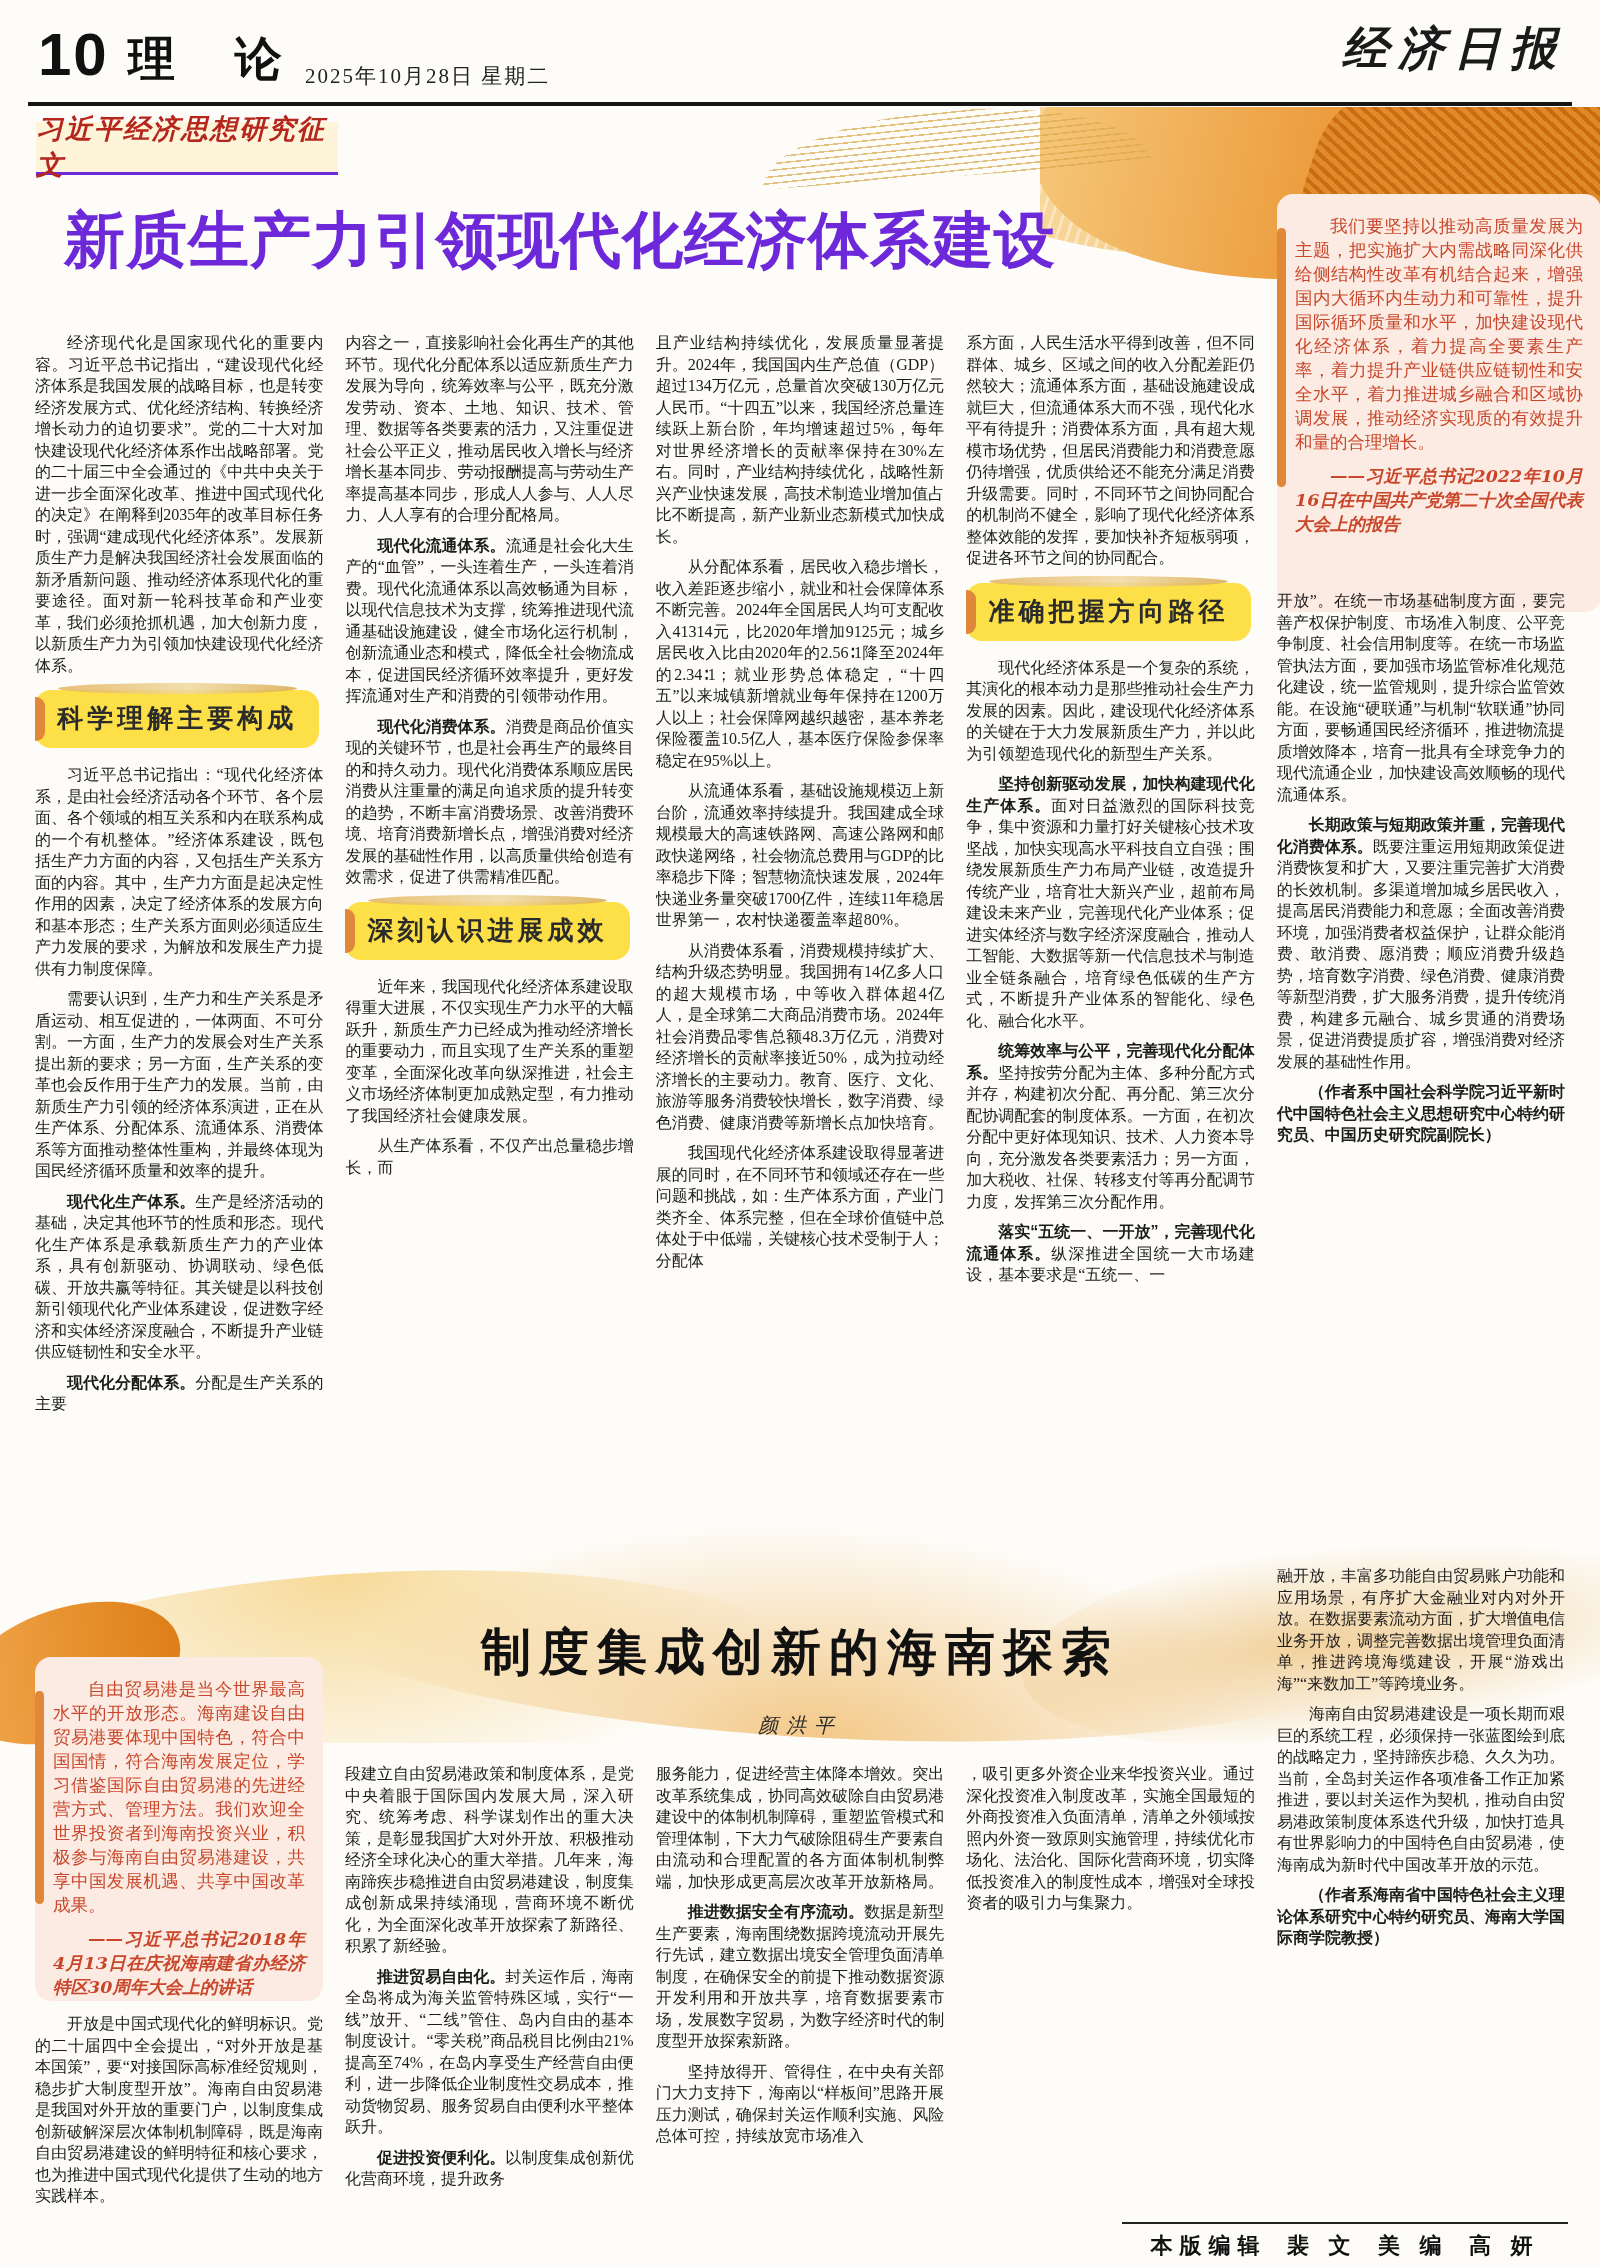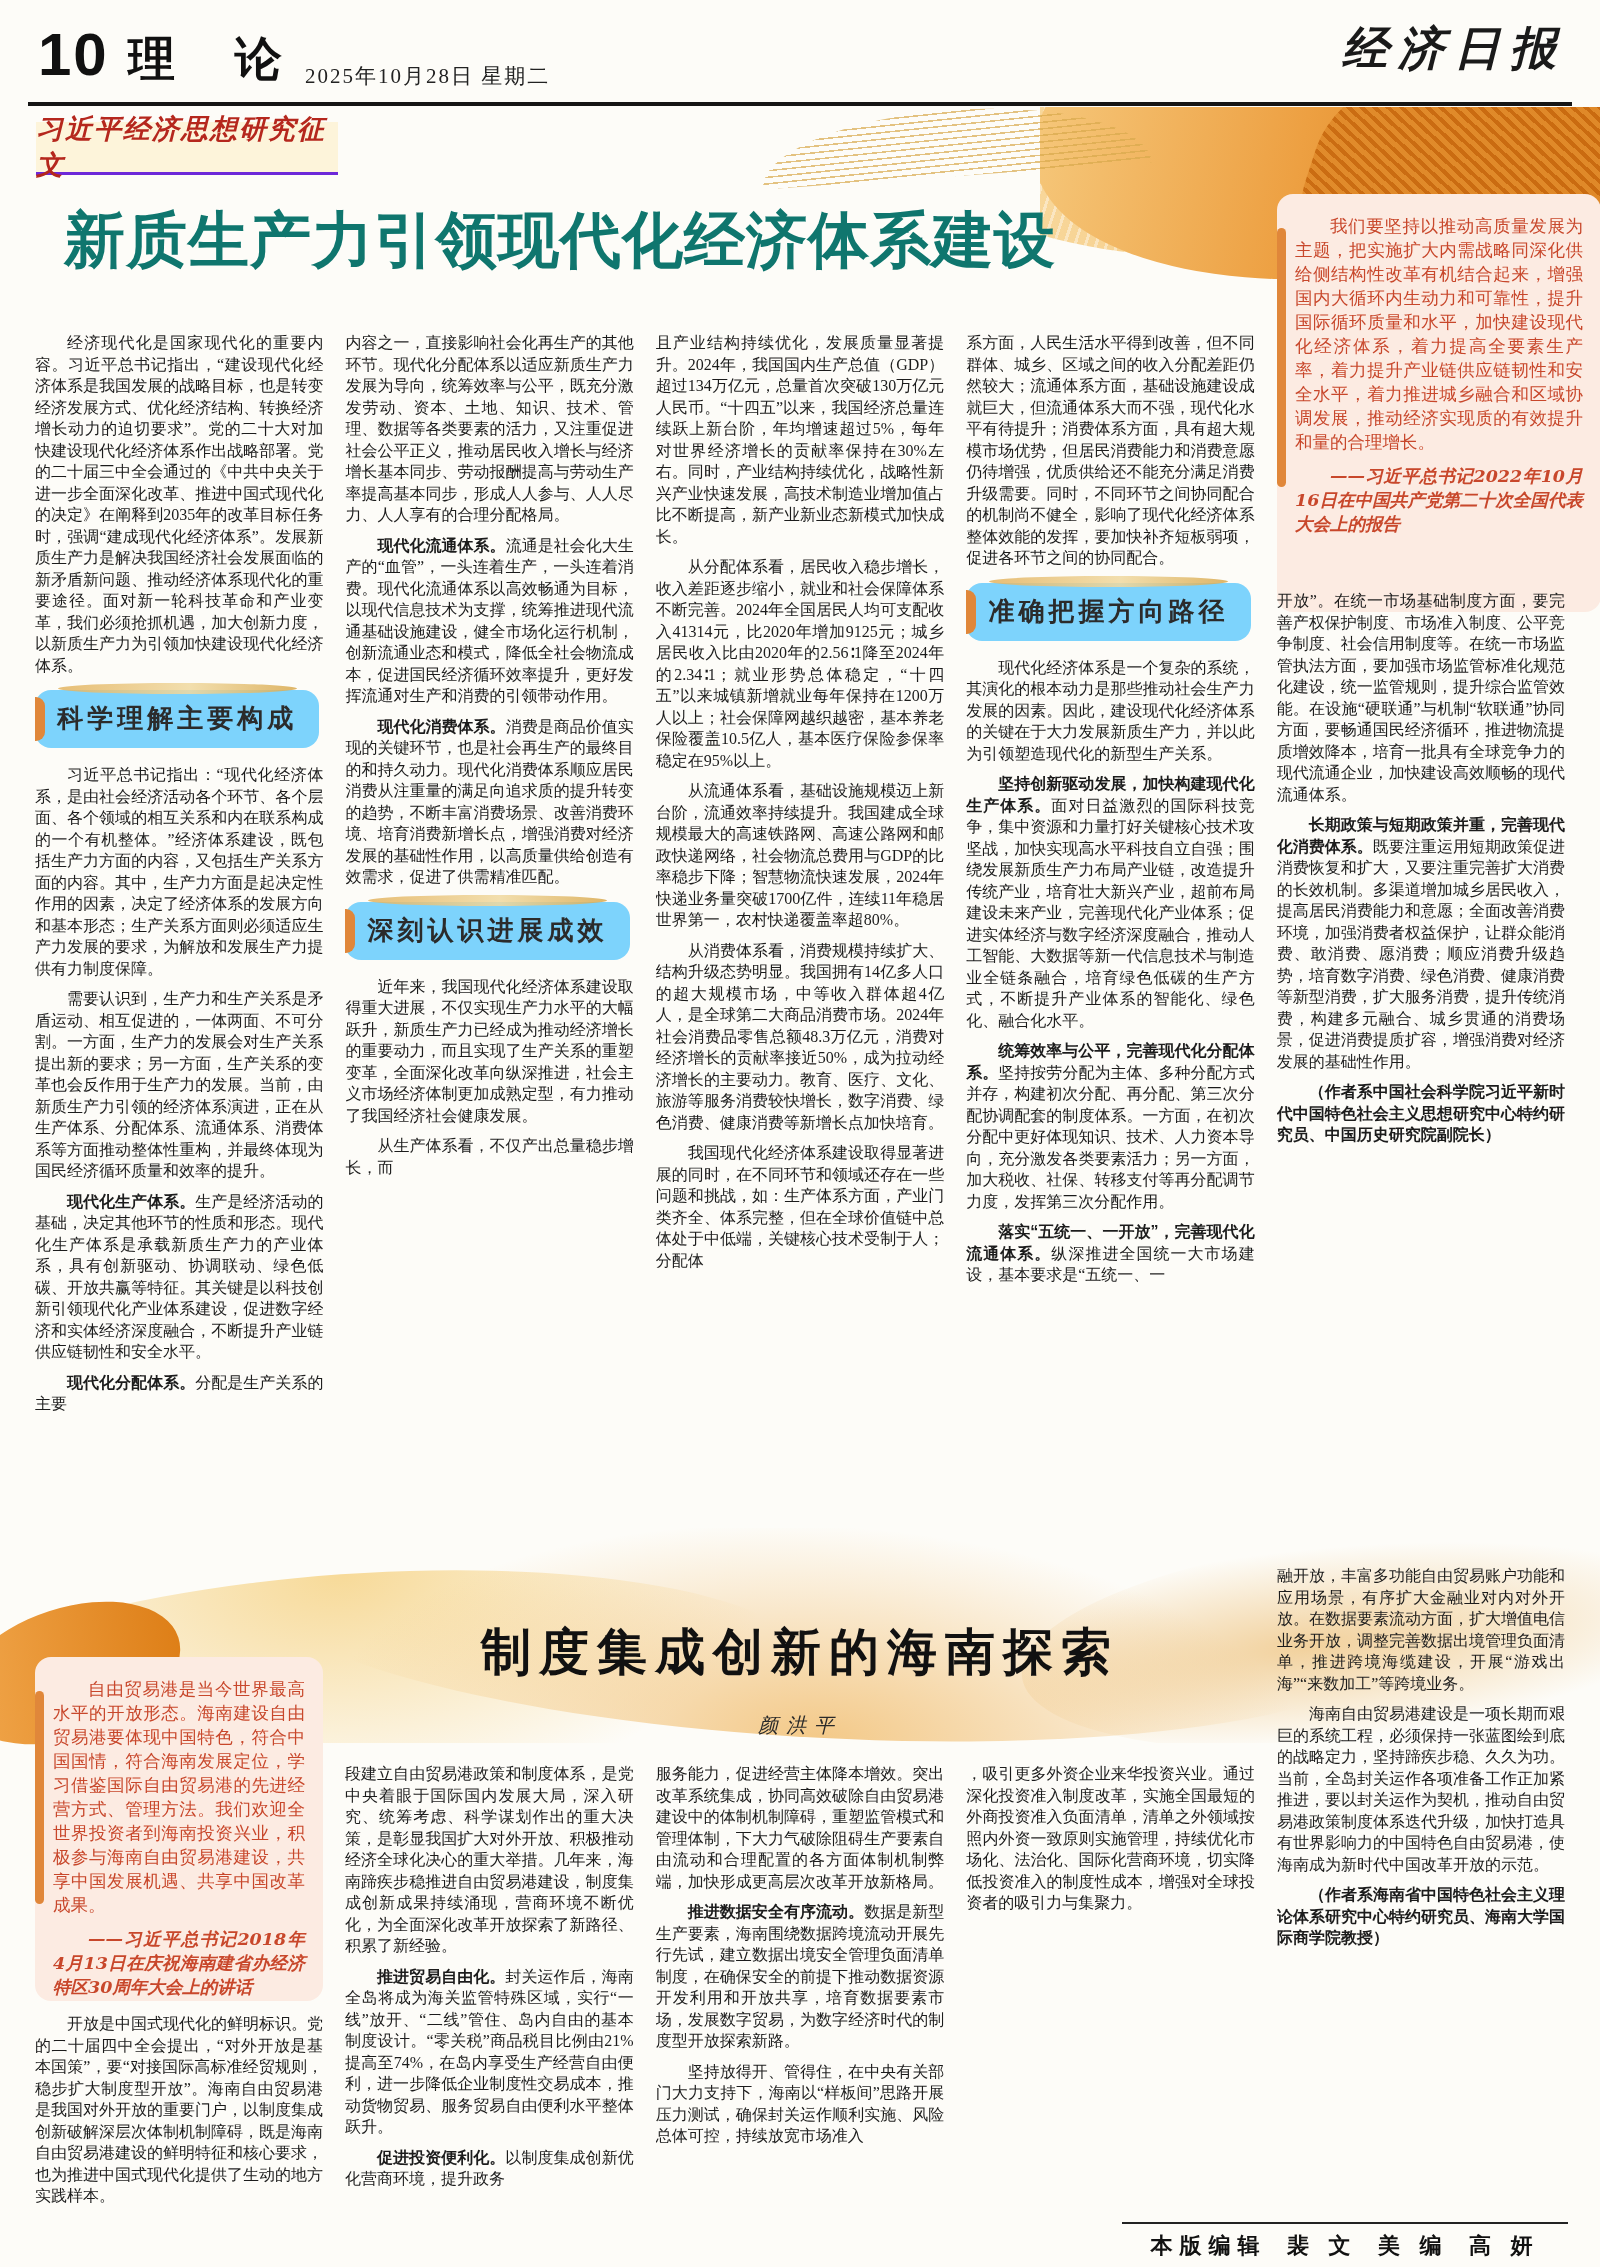--- a/index.html
+++ b/index.html
@@ -36,41 +36,41 @@
   .bl-blob{position:absolute;left:-46px;top:1608px;width:230px;height:130px;border-radius:50%;z-index:0;pointer-events:none;
     background:linear-gradient(100deg,#f2a94f,#dd7d15);transform:rotate(-18deg);}
   
   .banner{position:absolute;left:36px;top:122px;width:302px;height:50px;background:#fdf4da;z-index:2;
           border-bottom:3px solid #6d28d9;display:flex;align-items:center;}
   .banner span{font-family:"DejaVu Serif",serif;font-style:italic;font-weight:700;
                font-size:27px;color:#b5271d;letter-spacing:2px;}
   
   .a1-title{position:absolute;left:30px;top:200px;width:1060px;text-align:center;z-index:2;
             font-family:"Liberation Sans",sans-serif;font-weight:900;font-size:61px;
-            letter-spacing:1px;color:#0f766e;}
+            letter-spacing:1px;color:#6d28d9;}
   .a1-author{position:absolute;left:30px;top:298px;width:1060px;text-align:center;z-index:2;
              font-size:19px;letter-spacing:14px;color:#2a2a2a;}
   
   .quote-box{background:#fcebe2;border-radius:16px;padding:20px 18px 16px;z-index:2;
              font-family:"DejaVu Serif",serif;color:#c8472b;text-align:justify;position:absolute;overflow:hidden;}
   .quote-box::before{content:"";position:absolute;left:0;top:34px;width:9px;height:62%;
                      background:#e0873a;border-radius:5px;}
   .q1{left:1277px;top:194px;width:288px;height:382px;}
   .q2{position:relative;left:0;top:0;width:288px;height:344px;margin-top:92px;box-sizing:border-box;}
   .quote-box p{margin:0;text-indent:2em;font-size:17.5px;line-height:24px;}
   .quote-box .q-attr{margin-top:10px;font-weight:700;font-style:italic;}
   
   .a1-body{position:absolute;left:35px;top:332px;width:1530px;height:1222px;display:flex;gap:22px;z-index:2;}
   .col{flex:1;overflow:hidden;font-size:16px;line-height:21.5px;text-align:justify;}
   .col p{margin:0 0 9px;text-indent:2em;}
   .col p.noindent{text-indent:0;}
   .col p b{font-family:"Liberation Sans",sans-serif;font-weight:700;}
   .col p.bio{font-weight:700;}
   .col-c5{padding-top:258px;box-sizing:border-box;}
-  .sec-box{position:relative;margin:14px 4px 16px 0;height:58px;background:#7dd3fc;border-radius:16px;
+  .sec-box{position:relative;margin:14px 4px 16px 0;height:58px;background:#fde047;border-radius:16px;
            display:flex;align-items:center;justify-content:center;}
   .sec-box::before{content:"";position:absolute;left:-8px;top:7px;width:18px;height:44px;
                    background:#e0873a;border-radius:9px;}
   .sec-box::after{content:"";position:absolute;top:-7px;left:8%;width:84%;height:11px;opacity:.85;
                   background:linear-gradient(90deg,#e3b35f,#f0d9a0 55%,#d9a94e);border-radius:50%;}
   .sec-box span{font-family:"Liberation Sans",sans-serif;font-weight:700;font-size:26px;
                 letter-spacing:4px;color:#2b2b2b;}
   
   .a2-wrap{position:absolute;left:35px;top:1565px;width:1530px;height:648px;display:flex;gap:22px;z-index:2;}
   .b-c1{width:288px;flex:none;}

